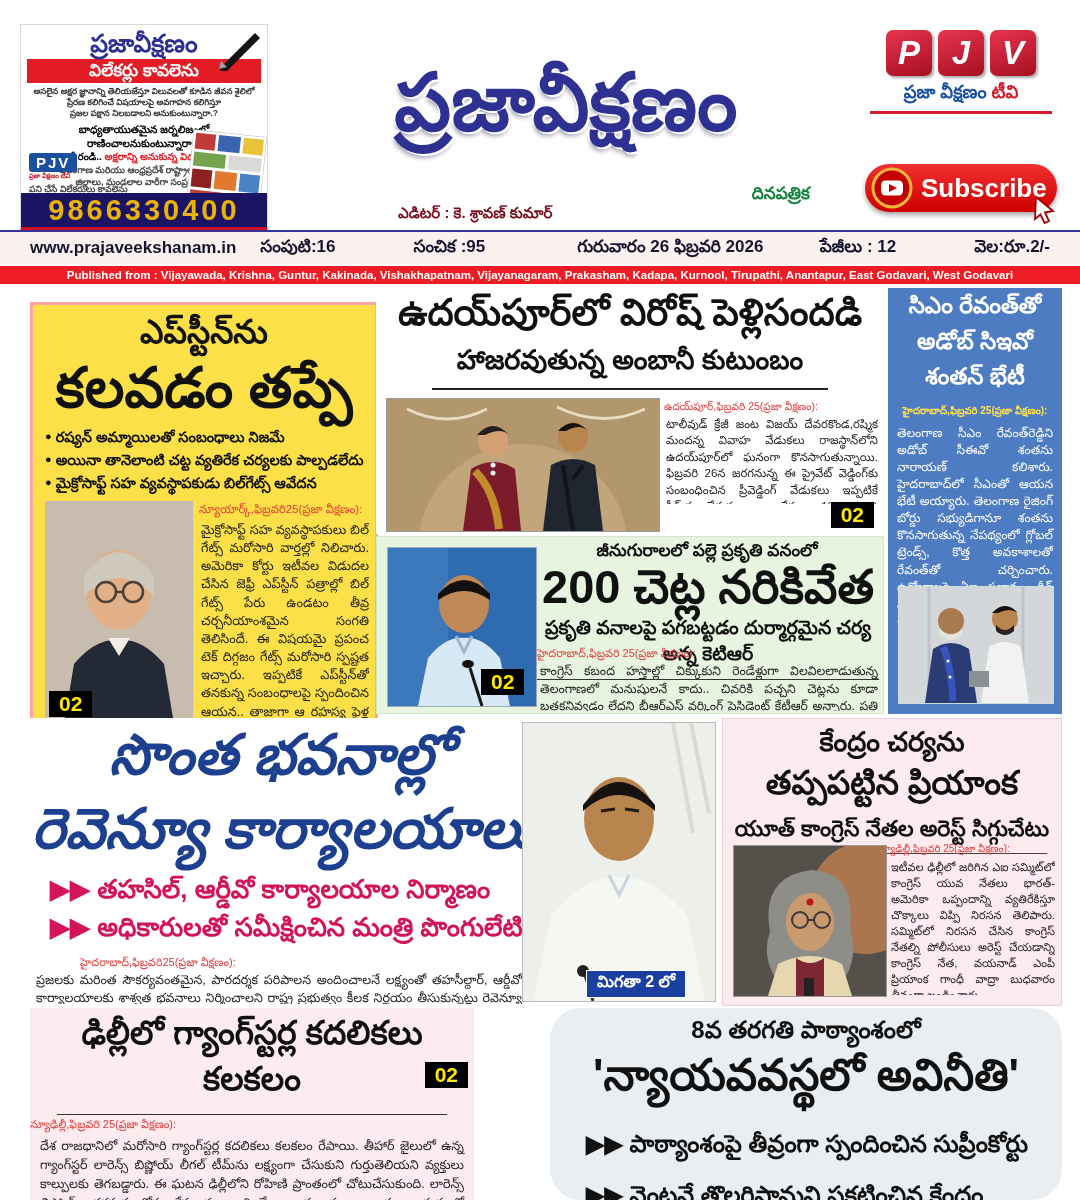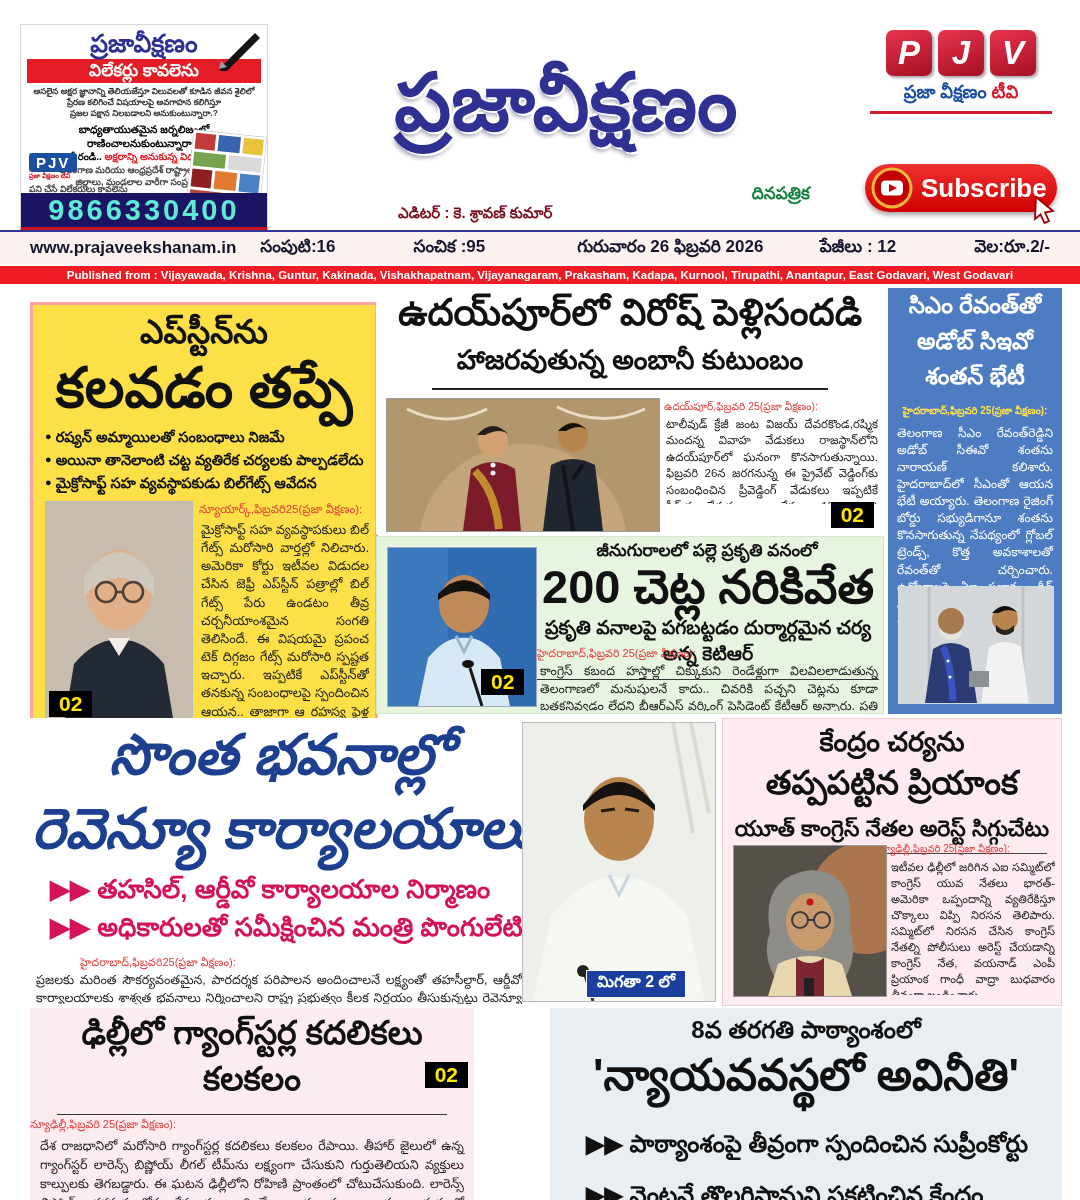--- a/index.html
+++ b/index.html
@@ -16,21 +16,21 @@
   .ad-small{font-size:8.5px;font-weight:bold;color:#333;line-height:11px;padding:0 6px;}
   .ad-q{font-size:10.5px;font-weight:bold;color:#000;line-height:14px;margin-top:3px;}
   .ad-invite{font-size:10px;font-weight:bold;color:#000;line-height:14px;}
   .ad-invite .red{color:#e31c25;}
   .ad-reg{font-size:9px;font-weight:bold;color:#444;line-height:12px;}
   .ad-bottom-row{position:absolute;left:8px;top:128px;width:150px;text-align:left;}
   .ad-mini-logo{display:inline-block;background:#1b4fa0;color:#fff;font-weight:bold;
                 font-size:15px;padding:1px 7px;border-radius:3px;letter-spacing:2px;}
   .ad-mini-cap{font-size:6.5px;color:#cc1122;font-weight:bold;}
   .ad-collage{position:absolute;right:4px;top:108px;transform:rotate(6deg);}
-  .ad-phone{position:absolute;left:0;bottom:0;width:100%;background:#1b1464;color:#5eead4;
+  .ad-phone{position:absolute;left:0;bottom:0;width:100%;background:#1b1464;color:#eab308;
             font-weight:bold;font-size:29px;line-height:34px;letter-spacing:3px;}
 
   .masthead-wrap{left:268px;top:28px;width:596px;height:200px;text-align:center;overflow:hidden;}
   .masthead-title{font-size:80px;font-weight:bold;color:#2e3192;line-height:150px;white-space:nowrap;
                   text-shadow:2px 2px 0 #fff,-2px -2px 0 #fff,0 4px 4px rgba(0,0,60,.35);}
   .masthead-subtitle{position:absolute;right:54px;top:156px;color:#15803d;font-size:17px;font-weight:bold;}
   .masthead-editor{position:absolute;left:130px;top:176px;color:#7a1020;font-size:15px;font-weight:bold;}
 
   .tv-box{left:860px;top:22px;width:202px;height:122px;background:#fff;text-align:center;}
   .tv-tiles{display:flex;justify-content:center;gap:6px;margin-top:8px;}
@@ -127,21 +127,21 @@
 
   
   .art-gangster{left:30px;top:1008px;width:444px;height:192px;background:#fdecef;overflow:hidden;}
   .gg-head{margin-top:6px;text-align:center;font-size:33px;font-weight:bold;}
   .gg-sub{text-align:center;font-size:30px;font-weight:bold;margin-top:2px;}
   .gg-badge{position:absolute;right:6px;top:54px;}
   .gg-rule{margin:8px auto 0 auto;width:88%;}
   .gg-date{margin-top:3px;font-size:11px;}
   .gg-body{padding:4px 10px;font-size:12.7px;line-height:1.5;}
 
-  .art-judiciary{left:550px;top:1008px;width:512px;height:192px;background:#e9eef2;overflow:hidden;}
+  .art-judiciary{left:550px;top:1008px;width:512px;height:192px;background:#e9eef2;overflow:hidden;border-radius:31px;}
   .jd-kicker{margin-top:8px;text-align:center;font-size:24px;font-weight:bold;}
   .jd-head{text-align:center;font-size:44px;font-weight:bold;}
   .jd-b{margin-left:36px;font-size:24px;font-weight:bold;line-height:1.45;margin-top:16px;}
   .jd-date{margin-top:6px;font-size:11px;}
 
   .arrow{color:inherit;}
 </style>
 </head>
 <body>
 

